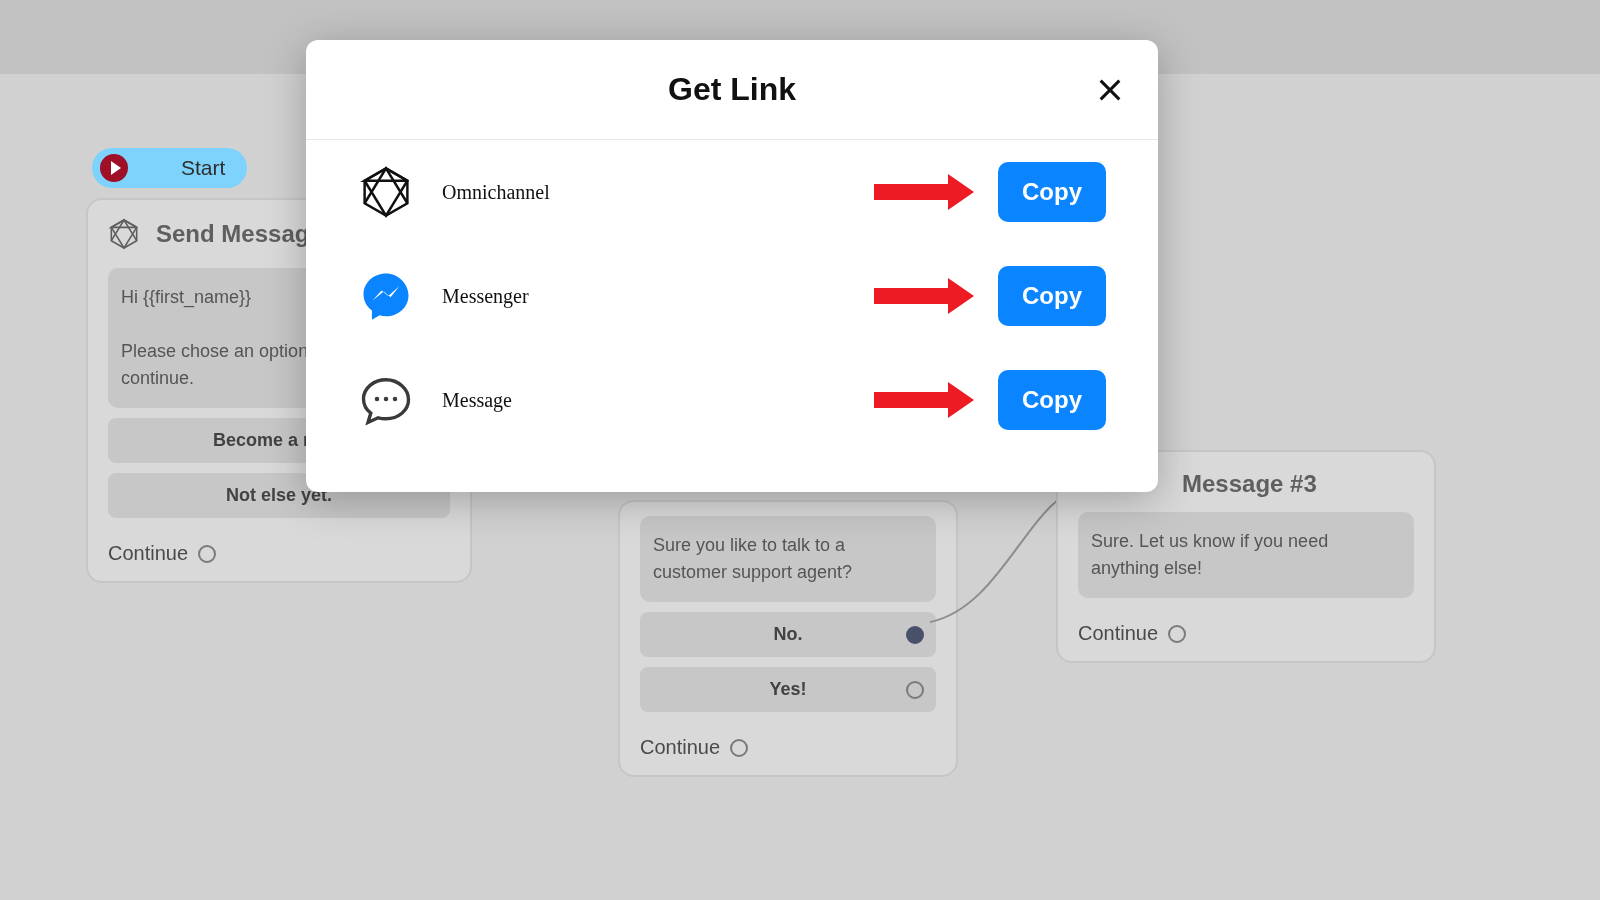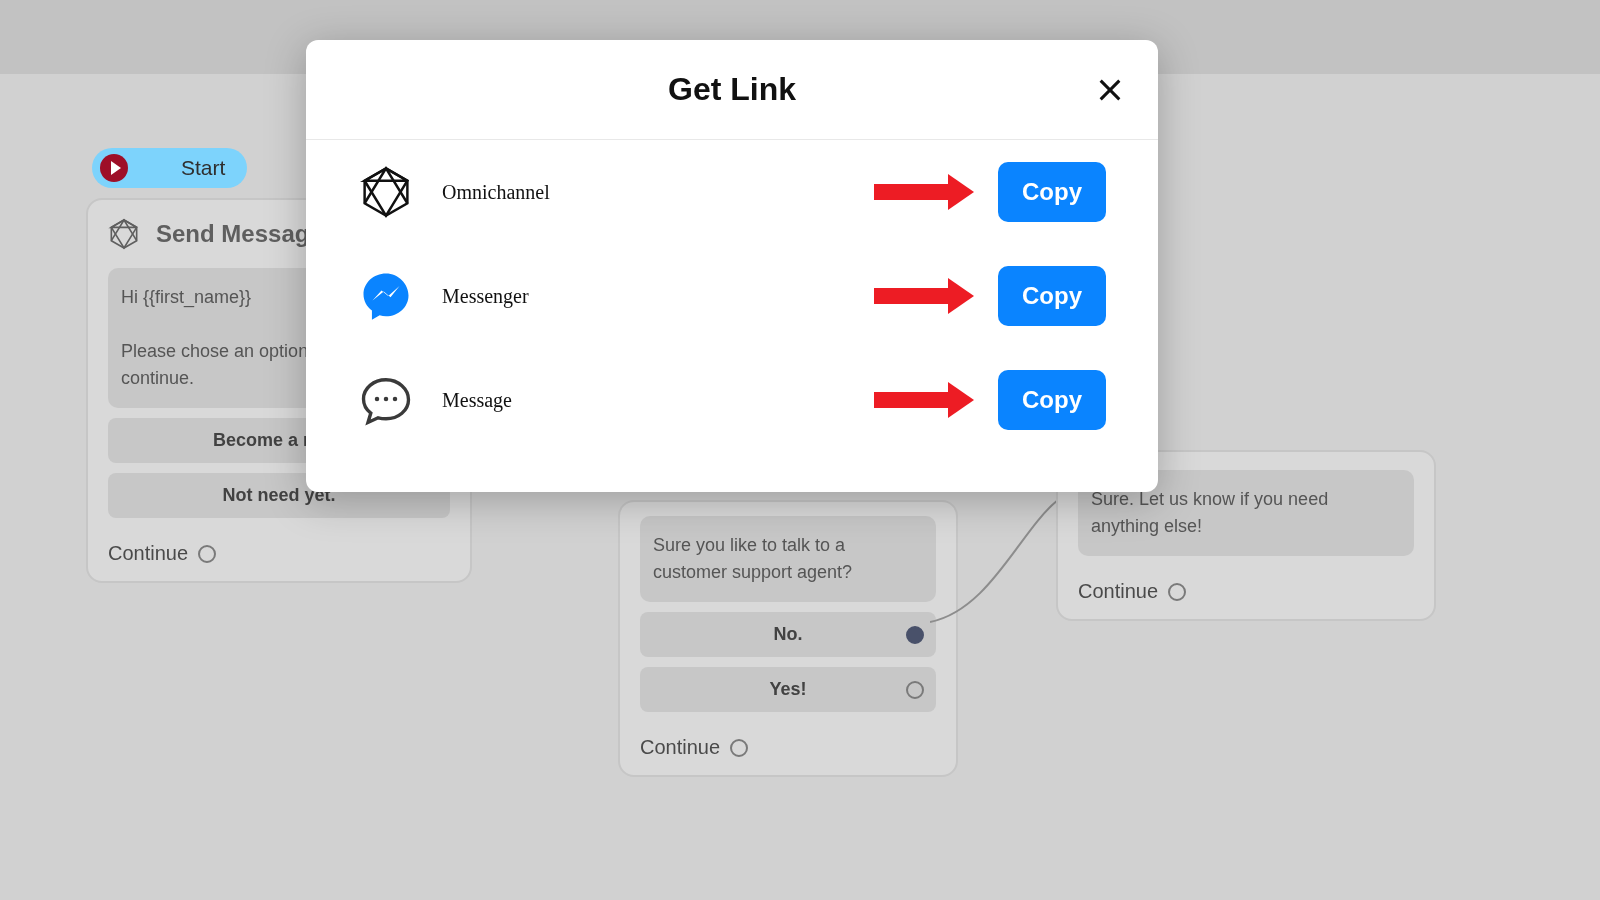--- a/index.html
+++ b/index.html
@@ -149,21 +149,21 @@
       <span class="title">Send Message #</span>
     </div>
     <div class="msgbox" style="white-space:pre-line">Hi {{first_name}}
 
 Please chose an option be
 continue.</div>
     <div class="optbtn" style="padding-left:20px;padding-right:20px">
       <span>Become a mem</span>
     </div>
     <div class="optbtn" style="padding-left:20px;padding-right:20px">
-      <span>Not need yet.</span>
+      <span>Not else yet.</span>
     </div>
     <div class="continue-row">
       <span>Continue</span>
       <span class="radio"></span>
     </div>
   </div>
 
   <div class="card" style="top:500px; left:618px; width:340px; padding-top:14px;">
     <div class="msgbox">Sure you like to talk to a customer support agent?</div>
     <div class="optbtn">
@@ -178,20 +178,23 @@
       <span>Continue</span>
       <span class="radio"></span>
     </div>
   </div>
 
   <svg class="connector" style="top:500px; left:930px; width:130px; height:180px;">
     <path d="M 0 122 C 60 110, 90 30, 128 0" stroke="#8d8d8d" stroke-width="2" fill="none"></path>
   </svg>
 
   <div class="card" style="top:450px; left:1056px; width:380px;">
+    <div class="card-header" style="margin-bottom:14px">
+      <span class="title" style="margin-left:104px">Message #3</span>
+    </div>
     <div class="msgbox">Sure. Let us know if you need anything else!</div>
     <div class="continue-row">
       <span>Continue</span>
       <span class="radio"></span>
     </div>
   </div>
 </div>
 
 <div class="overlay">
   <div class="modal">

